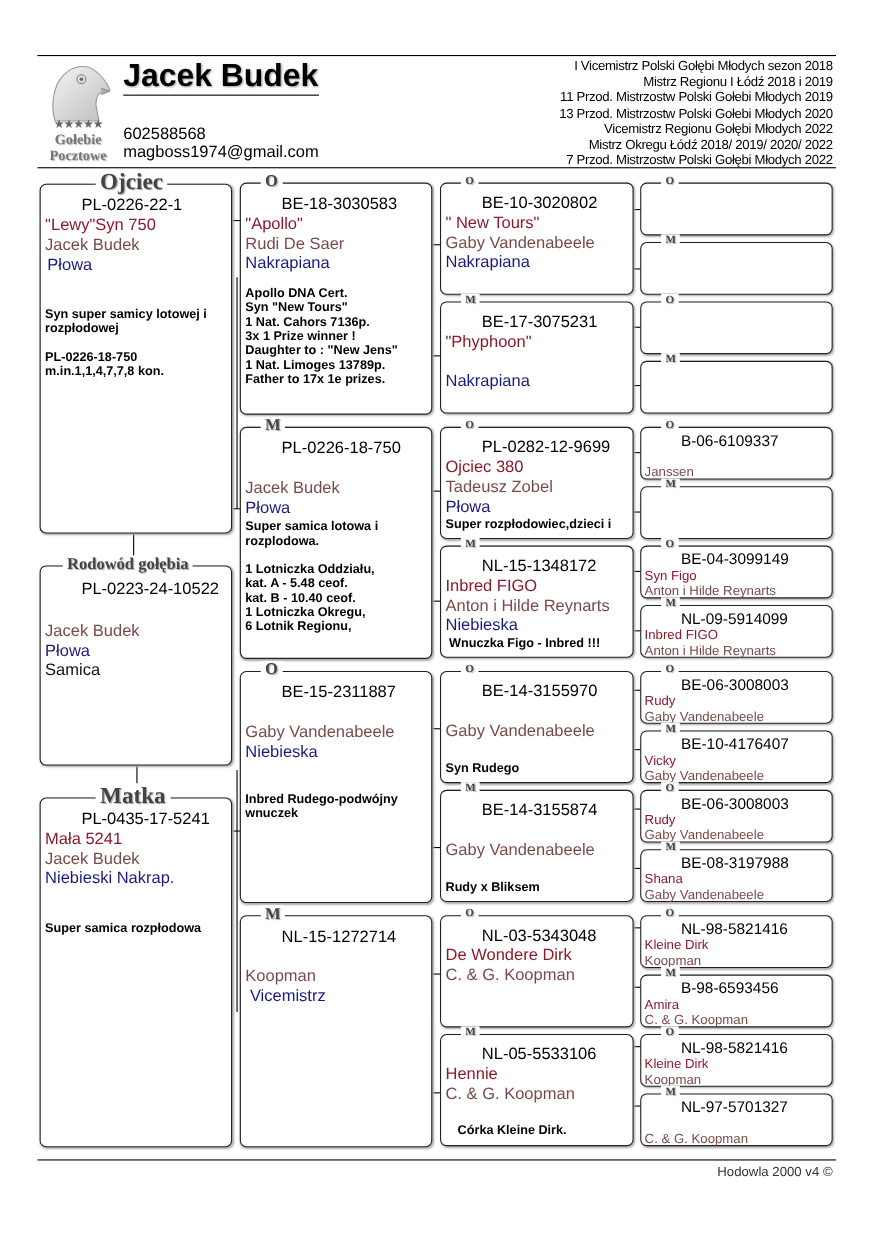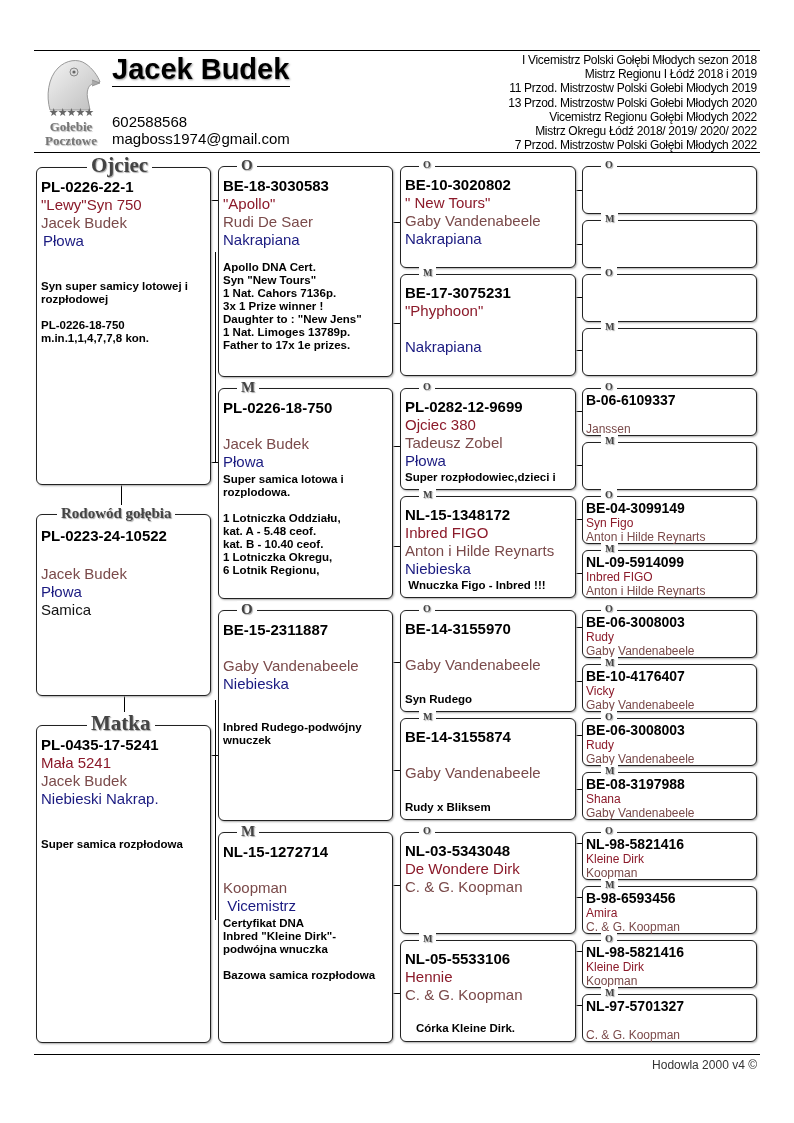--- a/index.html
+++ b/index.html
@@ -19,21 +19,21 @@
   .email { position:absolute; left:112px; top:130px; font-size:15px; }
   .titles { position:absolute; right:37px; top:53px; text-align:right; font-size:12px; line-height:14.2px; letter-spacing:-0.3px; }
 
   
   .box { position:absolute; border:1.5px solid #222; border-radius:6px; background:#fff; box-shadow:1px 1px 2px #aaa; box-sizing:border-box; }
   .legend { position:absolute; top:-10px; background:#fff; font-family:"Liberation Serif", serif; font-weight:bold; color:#444; padding:0 4px; line-height:16px; text-shadow:1px 1px 1px #aaa; }
   .legend.big { font-size:21px; top:-14px; line-height:22px; }
   .legend.mid { font-size:15px; top:-10px; }
   .legend.sm { font-size:15px; top:-10px; }
   .legend.xs { font-size:10px; top:-8px; line-height:12px; }
-  .ring { font-weight:bold; font-size:15px; line-height:18px; white-space:nowrap; }
+  .ring { font-weight:normal; font-size:15px; line-height:18px; white-space:nowrap;margin-left:33px; }
   .ring.small { font-size:14px; line-height:16px; }
   .pname { color:#8b1a2a; font-size:15px; line-height:18px; white-space:nowrap; }
   .pname.small { font-size:12px; line-height:14px; }
   .breeder { color:#7a4a4a; font-size:15px; line-height:18px; white-space:nowrap; }
   .breeder.small { font-size:12px; line-height:14px; }
   .color { color:#1a1a80; font-size:15px; line-height:18px; white-space:nowrap; }
   .sex { color:#111; font-size:15px; line-height:18px; }
   .notes { font-size:11.5px; font-weight:bold; line-height:13px; white-space:pre-line; }
   .content { position:absolute; left:4px; top:10px; right:2px; }
   .footer { position:absolute; right:37px; top:1058px; font-size:12px; color:#333; }
@@ -193,25 +193,20 @@
 wnuczek</div>
   </div>
 </div>
 <div class="box" style="left:218px;top:832px;width:175px;height:211px;">
   <div class="legend sm" style="left:18px;">M</div>
   <div class="content">
     <div class="ring">NL-15-1272714</div>
     <div class="pname" style="min-height:18px;"></div>
     <div class="breeder">Koopman</div>
     <div class="color" style="white-space:pre;"> Vicemistrz</div>
-    <div class="notes" style="margin-top:2px;">Certyfikat DNA
-Inbred  "Kleine Dirk"-
-podwójna wnuczka
-
-Bazowa samica rozpłodowa</div>
   </div>
 </div>
 
 <div class="box" style="left:400px;top:166px;width:176px;height:102px;">
   <div class="legend xs" style="left:18px;">O</div>
   <div class="content" style="top:9px;">
     <div class="ring">BE-10-3020802</div>
     <div class="pname">" New Tours"</div>
     <div class="breeder">Gaby Vandenabeele</div>
     <div class="color">Nakrapiana</div>

